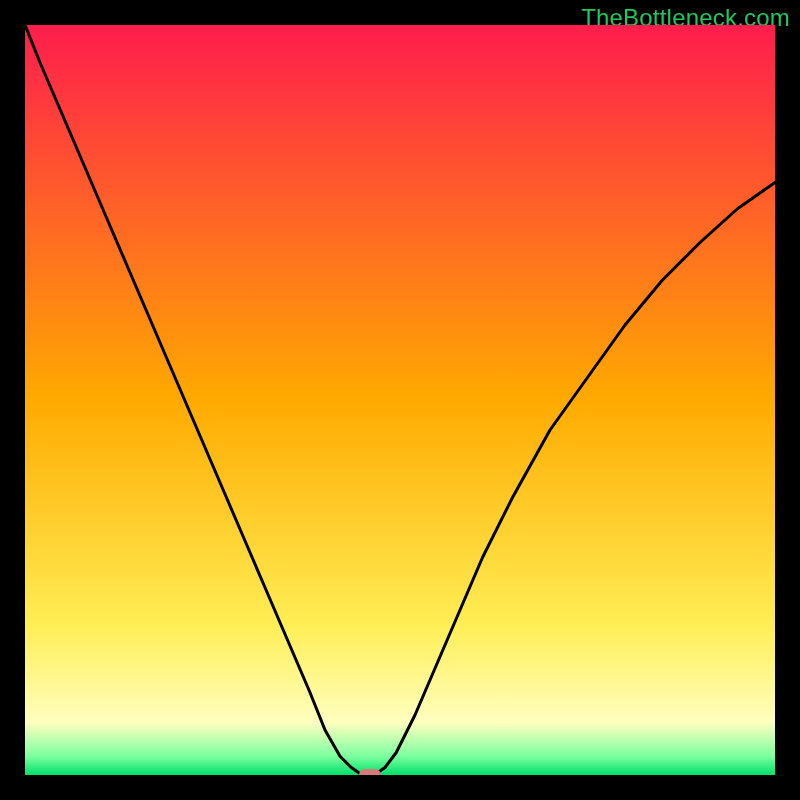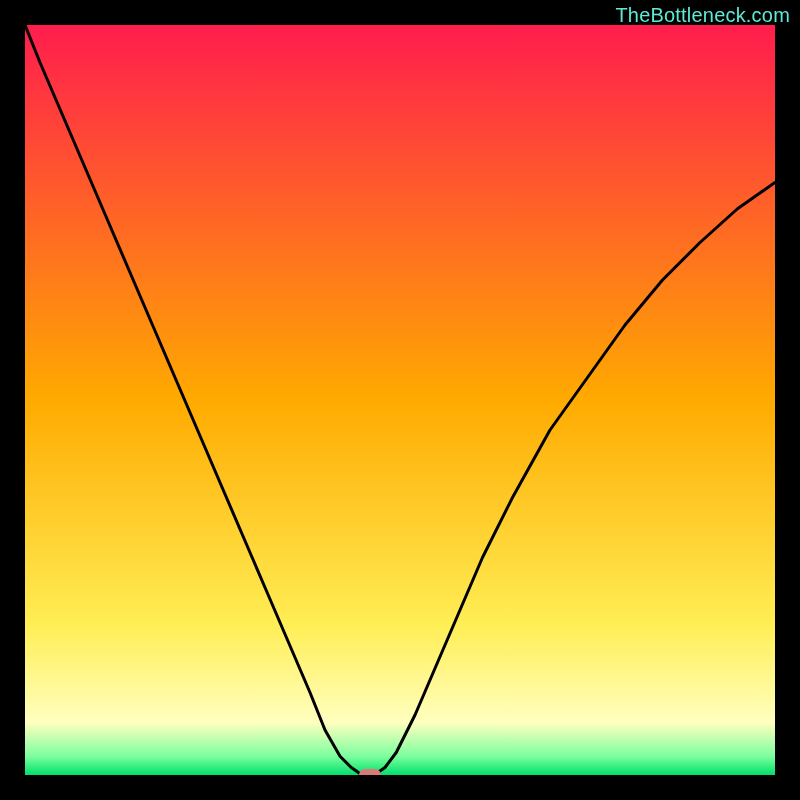--- a/index.html
+++ b/index.html
@@ -25,22 +25,22 @@
     height: 750px;
     overflow: hidden;
   }
   .plot-area svg {
     display: block;
   }
   .watermark {
     position: absolute;
     top: 4px;
     right: 10px;
-    color: #5eead4;
-    font-size: 20px;
+    color: #22c55e;
+    font-size: 24px;
     font-weight: 500;
     letter-spacing: 0.2px;
   }
   .marker {
     position: absolute;
     width: 22px;
     height: 12px;
     background: #d97a7a;
     border-radius: 6px;
     transform: translate(-50%, -50%);

